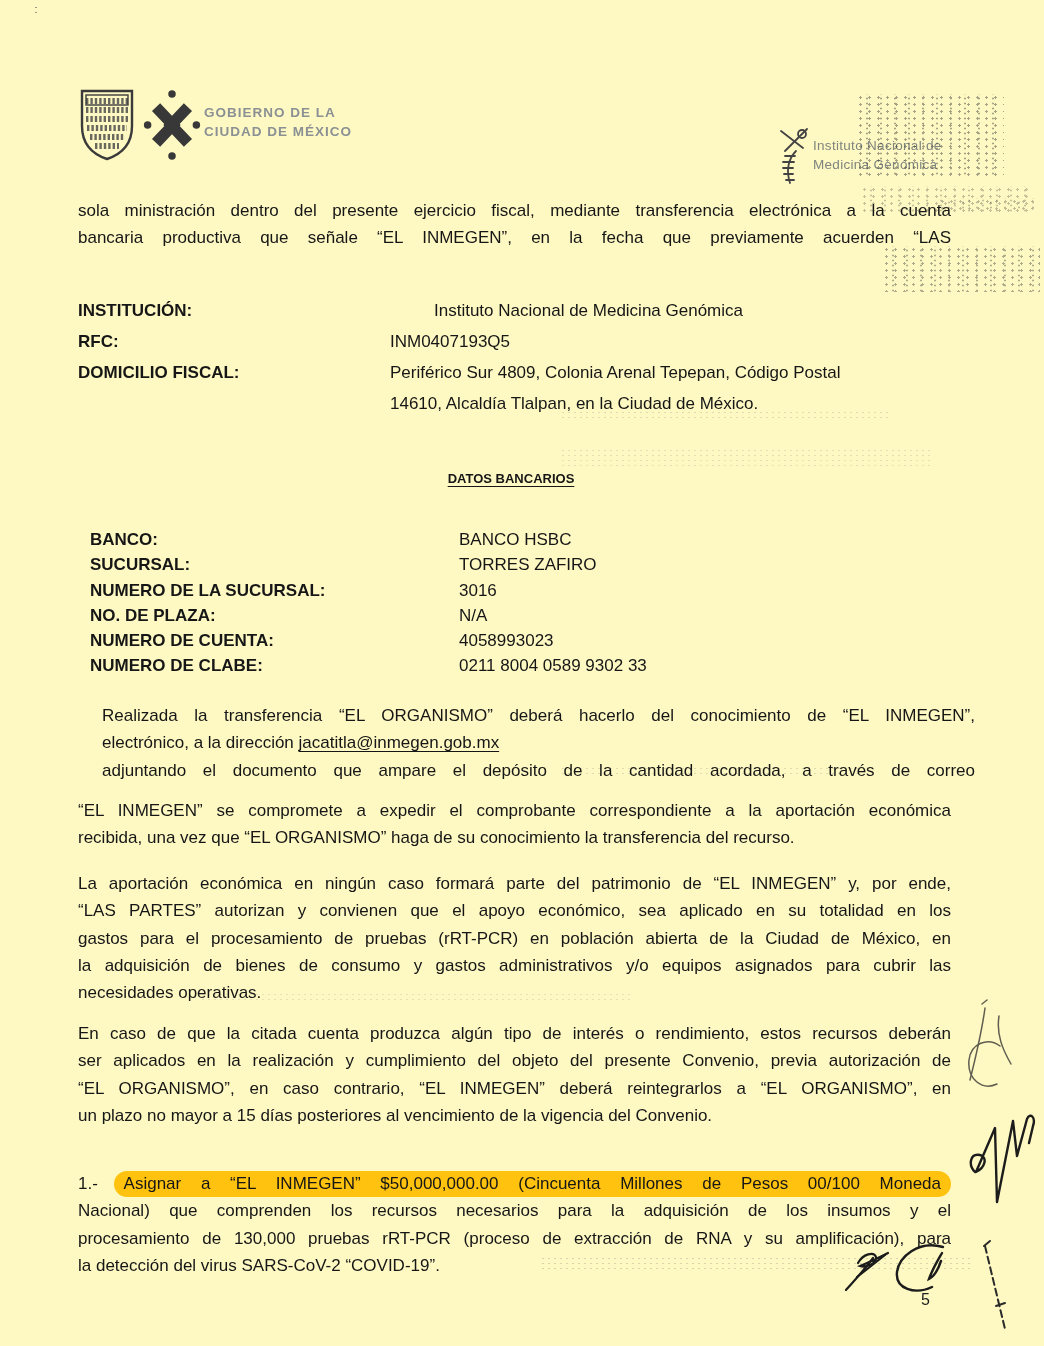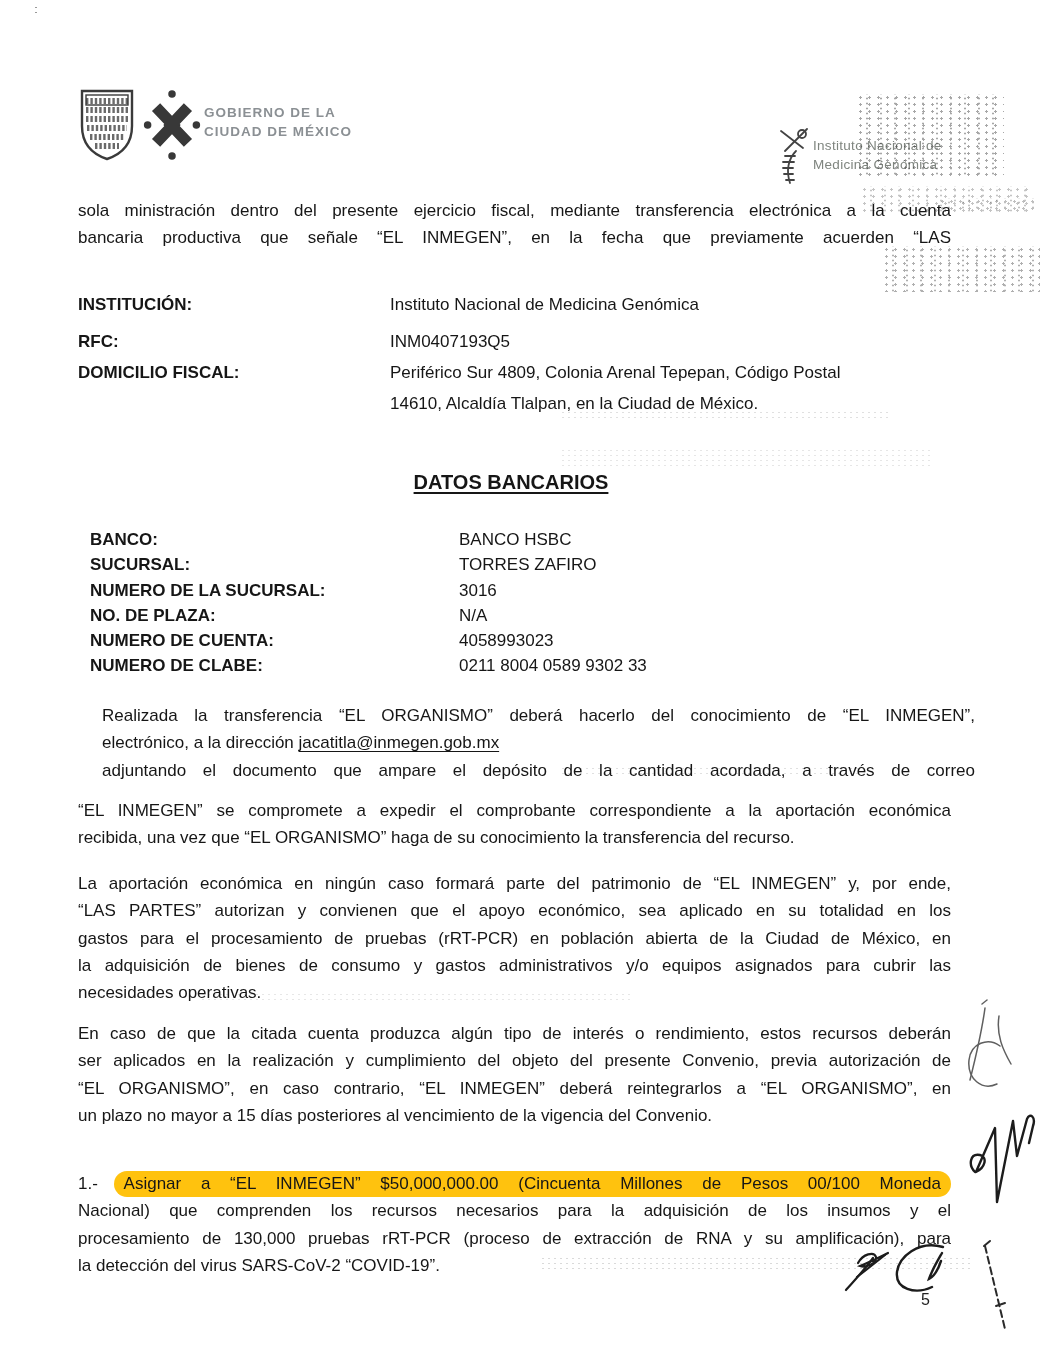--- a/index.html
+++ b/index.html
@@ -1,17 +1,17 @@
 <!DOCTYPE html>
 <html style="--hl: #FFC20E;"><head>
 <meta charset="utf-8">
 <style>
   html,body{margin:0;padding:0;background:#e8e8e8;}
   .page{
-    position:relative;width:1044px;height:1346px;background:#ffffff;
+    position:relative;width:1044px;height:1346px;background:#fef9c3;
     font-family:"Liberation Sans",sans-serif;color:#161616;overflow:hidden;
     margin:0 auto;
   }
   .abs{position:absolute;}
   
   .textblock{position:absolute;left:78px;width:873px;}
   .tline{font-size:17px;line-height:27.3px;white-space:normal;}
   .just{text-align:justify;text-align-last:justify;}
   .b{font-weight:400;}
   .u{text-decoration:underline;text-underline-offset:3px;}
@@ -23,21 +23,21 @@
     -webkit-box-decoration-break:clone;box-decoration-break:clone;
   }
   
   .frow{position:absolute;left:78px;display:flex;font-size:17px;}
   .flabel{width:312px;font-weight:700;flex:0 0 312px;line-height:31px;}
   .fvalues div{line-height:31px;}
   .brow{position:absolute;left:90px;font-size:17px;line-height:25px;}
   .blabel{display:inline-block;width:369px;font-weight:700;}
   .section-title{
     position:absolute;left:78px;width:866px;text-align:center;
-    font-size:20px;font-weight:700;text-decoration:underline;text-underline-offset:3px;
+    font-size:13px;font-weight:700;text-decoration:underline;text-underline-offset:3px;
   }
   
   .gov-logo-text{position:absolute;left:204px;top:103px;font-size:13.5px;line-height:19px;
     letter-spacing:1px;color:#8b9094;font-weight:700;}
   .inmegen-logo-text{position:absolute;left:813px;top:136px;font-size:13.5px;line-height:19px;
     letter-spacing:.3px;color:#7f857f;}
   
   .stamp{position:absolute;
     background-image:radial-gradient(circle,#2f2f2f 1.1px,transparent 1.4px),
                      radial-gradient(circle,#2f2f2f .9px,transparent 1.2px);
@@ -112,21 +112,21 @@
   <div class="speckle" style="left:560px;top:448px;width:370px;height:22px;opacity:.15;"></div>
   <div class="speckle" style="left:560px;top:766px;width:300px;height:10px;opacity:.18;"></div>
   <div class="speckle" style="left:200px;top:992px;width:430px;height:8px;opacity:.14;"></div>
   <div class="speckle" style="left:540px;top:1256px;width:430px;height:15px;opacity:.22;"></div>
 
   <div class="textblock" style="top:197px;">
       <div class="tline just"><span>sola ministración dentro del presente ejercicio fiscal, mediante transferencia electrónica a la cuenta</span></div>
       <div class="tline just"><span>bancaria productiva que señale </span><span class="b">“EL INMEGEN”</span><span>, en la fecha que previamente acuerden </span><span class="b">“LAS</span></div>
     </div>
 
-  <div class="frow" style="top:289px;">
+  <div class="frow" style="top:295px;gap:44px;">
     <span class="flabel">INSTITUCIÓN:</span>
     <span class="fvalues">
         <div>Instituto Nacional de Medicina Genómica</div>
       </span>
   </div>
   <div class="frow" style="top:326px;">
     <span class="flabel">RFC:</span>
     <span class="fvalues">
         <div>INM0407193Q5</div>
       </span>

